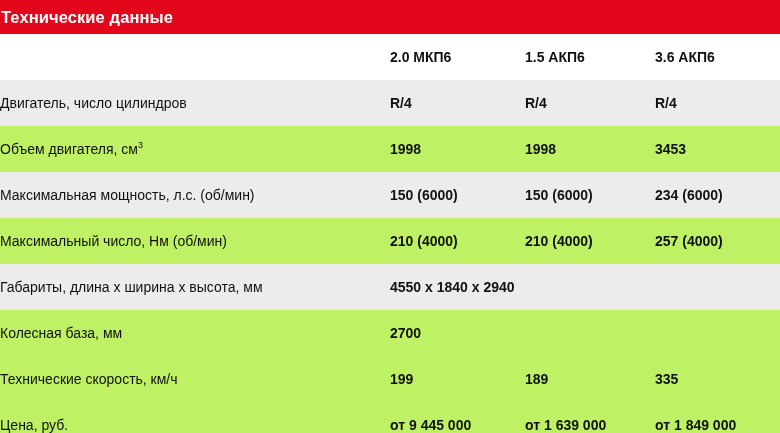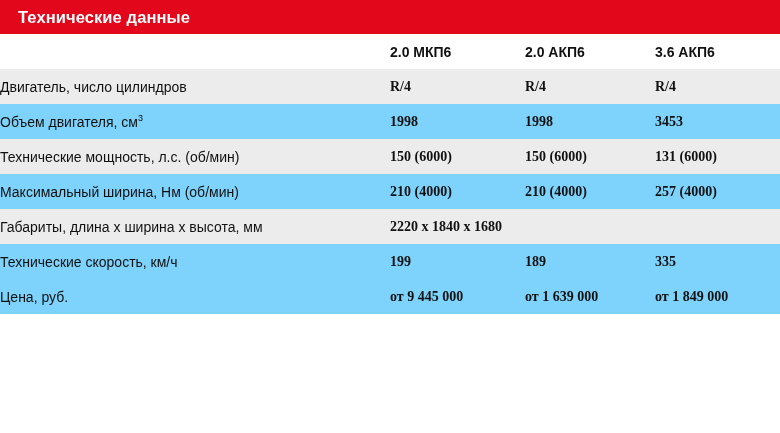--- a/index.html
+++ b/index.html
@@ -19,21 +19,21 @@
     height: 433px;
     position: relative;
     box-sizing: border-box;
   }
   
   .header {
     background: #e2071b;
     height: 34px;
     display: flex;
     align-items: center;
-    padding-left: 18px;
+    padding-left: 1px;
     box-sizing: border-box;
   }
   .header-title {
     color: #ffffff;
     font-size: 16.5px;
     font-weight: bold;
     letter-spacing: 0.1px;
   }
   
   table.spec-table {
@@ -45,48 +45,47 @@
   table.spec-table col.c-v1 { width: 135px; }
   table.spec-table col.c-v2 { width: 130px; }
   table.spec-table col.c-v3 { width: 125px; }
 
   table.spec-table th,
   table.spec-table td {
     text-align: left;
     vertical-align: middle;
     font-size: 14px;
     padding: 0;
-    height: 35px;
+    height: 46px;
     box-sizing: border-box;
   }
   .cell-pad-label { padding-left: 6px; }
   .cell-pad-val { padding-left: 2px; }
 
   thead th {
     font-weight: bold;
     font-size: 14.5px;
     background: #ffffff;
     height: 32px;
   }
   tbody tr.row-alt td {
     background: #ececec;
   }
   tbody tr.row-plain td {
-    background: #7dd3fc;
+    background: #bef264;
   }
   td.label {
     font-weight: normal;
     font-size: 14px;
     color: #111111;
   }
   td.value {
     font-weight: bold;
     font-size: 14.5px;
     color: #111111;
-    font-family: Liberation Serif, serif;
   }
   sup.sup {
     font-size: 9px;
     vertical-align: super;
     line-height: 0;
   }
   .merged {
     font-weight: bold;
     font-size: 14.5px;
   }
@@ -108,52 +107,56 @@
     <colgroup>
       <col class="c-label">
       <col class="c-v1">
       <col class="c-v2">
       <col class="c-v3">
     </colgroup>
     <thead>
       <tr>
         <th class="cell-pad-label"></th>
         <th class="cell-pad-val">2.0 МКП6</th>
-        <th class="cell-pad-val">2.0 АКП6</th>
+        <th class="cell-pad-val">1.5 АКП6</th>
         <th class="cell-pad-val">3.6 АКП6</th>
       </tr>
     </thead>
     <tbody id="table-body">
         <tr class="row-alt">
           <td class="label cell-pad-label">Двигатель, число цилиндров</td>
           <td class="value cell-pad-val">R/4</td>
           <td class="value cell-pad-val">R/4</td>
           <td class="value cell-pad-val">R/4</td>
         </tr>
         <tr class="row-plain">
           <td class="label cell-pad-label">Объем двигателя, см<sup class="sup">3</sup></td>
           <td class="value cell-pad-val">1998</td>
           <td class="value cell-pad-val">1998</td>
           <td class="value cell-pad-val">3453</td>
         </tr>
         <tr class="row-alt">
-          <td class="label cell-pad-label">Технические мощность, л.с. (об/мин)</td>
+          <td class="label cell-pad-label">Максимальная мощность, л.с. (об/мин)</td>
           <td class="value cell-pad-val">150 (6000)</td>
           <td class="value cell-pad-val">150 (6000)</td>
-          <td class="value cell-pad-val">131 (6000)</td>
+          <td class="value cell-pad-val">234 (6000)</td>
         </tr>
         <tr class="row-plain">
-          <td class="label cell-pad-label">Максимальный ширина, Нм (об/мин)</td>
+          <td class="label cell-pad-label">Максимальный число, Нм (об/мин)</td>
           <td class="value cell-pad-val">210 (4000)</td>
           <td class="value cell-pad-val">210 (4000)</td>
           <td class="value cell-pad-val">257 (4000)</td>
         </tr>
         <tr class="row-alt">
           <td class="label cell-pad-label">Габариты, длина х ширина х высота, мм</td>
-          <td class="value merged cell-pad-val" colspan="3">2220 x 1840 x 1680</td>
+          <td class="value merged cell-pad-val" colspan="3">4550 x 1840 x 2940</td>
+        </tr>
+        <tr class="row-plain">
+          <td class="label cell-pad-label">Колесная база, мм</td>
+          <td class="value merged cell-pad-val" colspan="3">2700</td>
         </tr>
         <tr class="row-plain">
           <td class="label cell-pad-label">Технические скорость, км/ч</td>
           <td class="value cell-pad-val">199</td>
           <td class="value cell-pad-val">189</td>
           <td class="value cell-pad-val">335</td>
         </tr>
         <tr class="row-plain">
           <td class="label cell-pad-label">Цена, руб.</td>
           <td class="value cell-pad-val">от 9 445 000</td>

